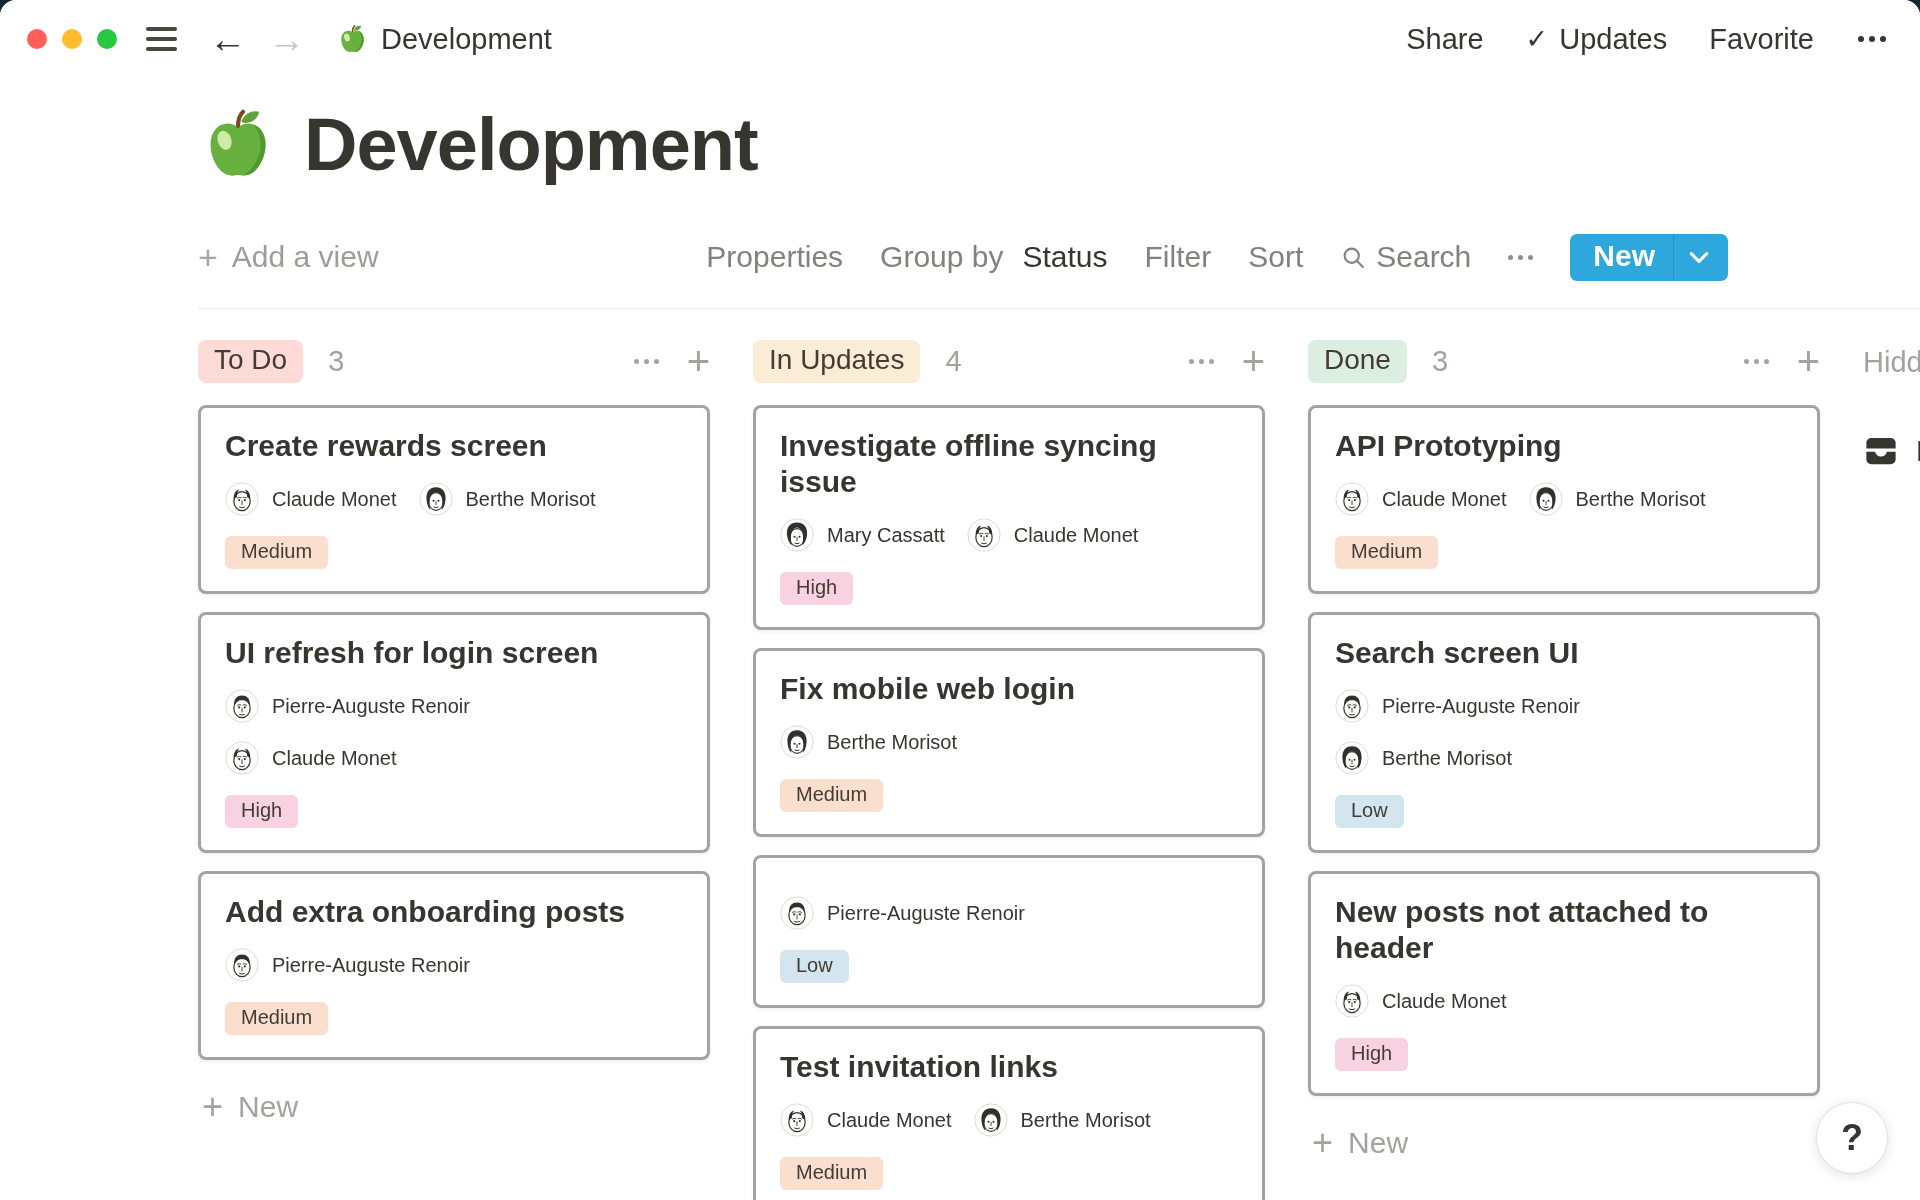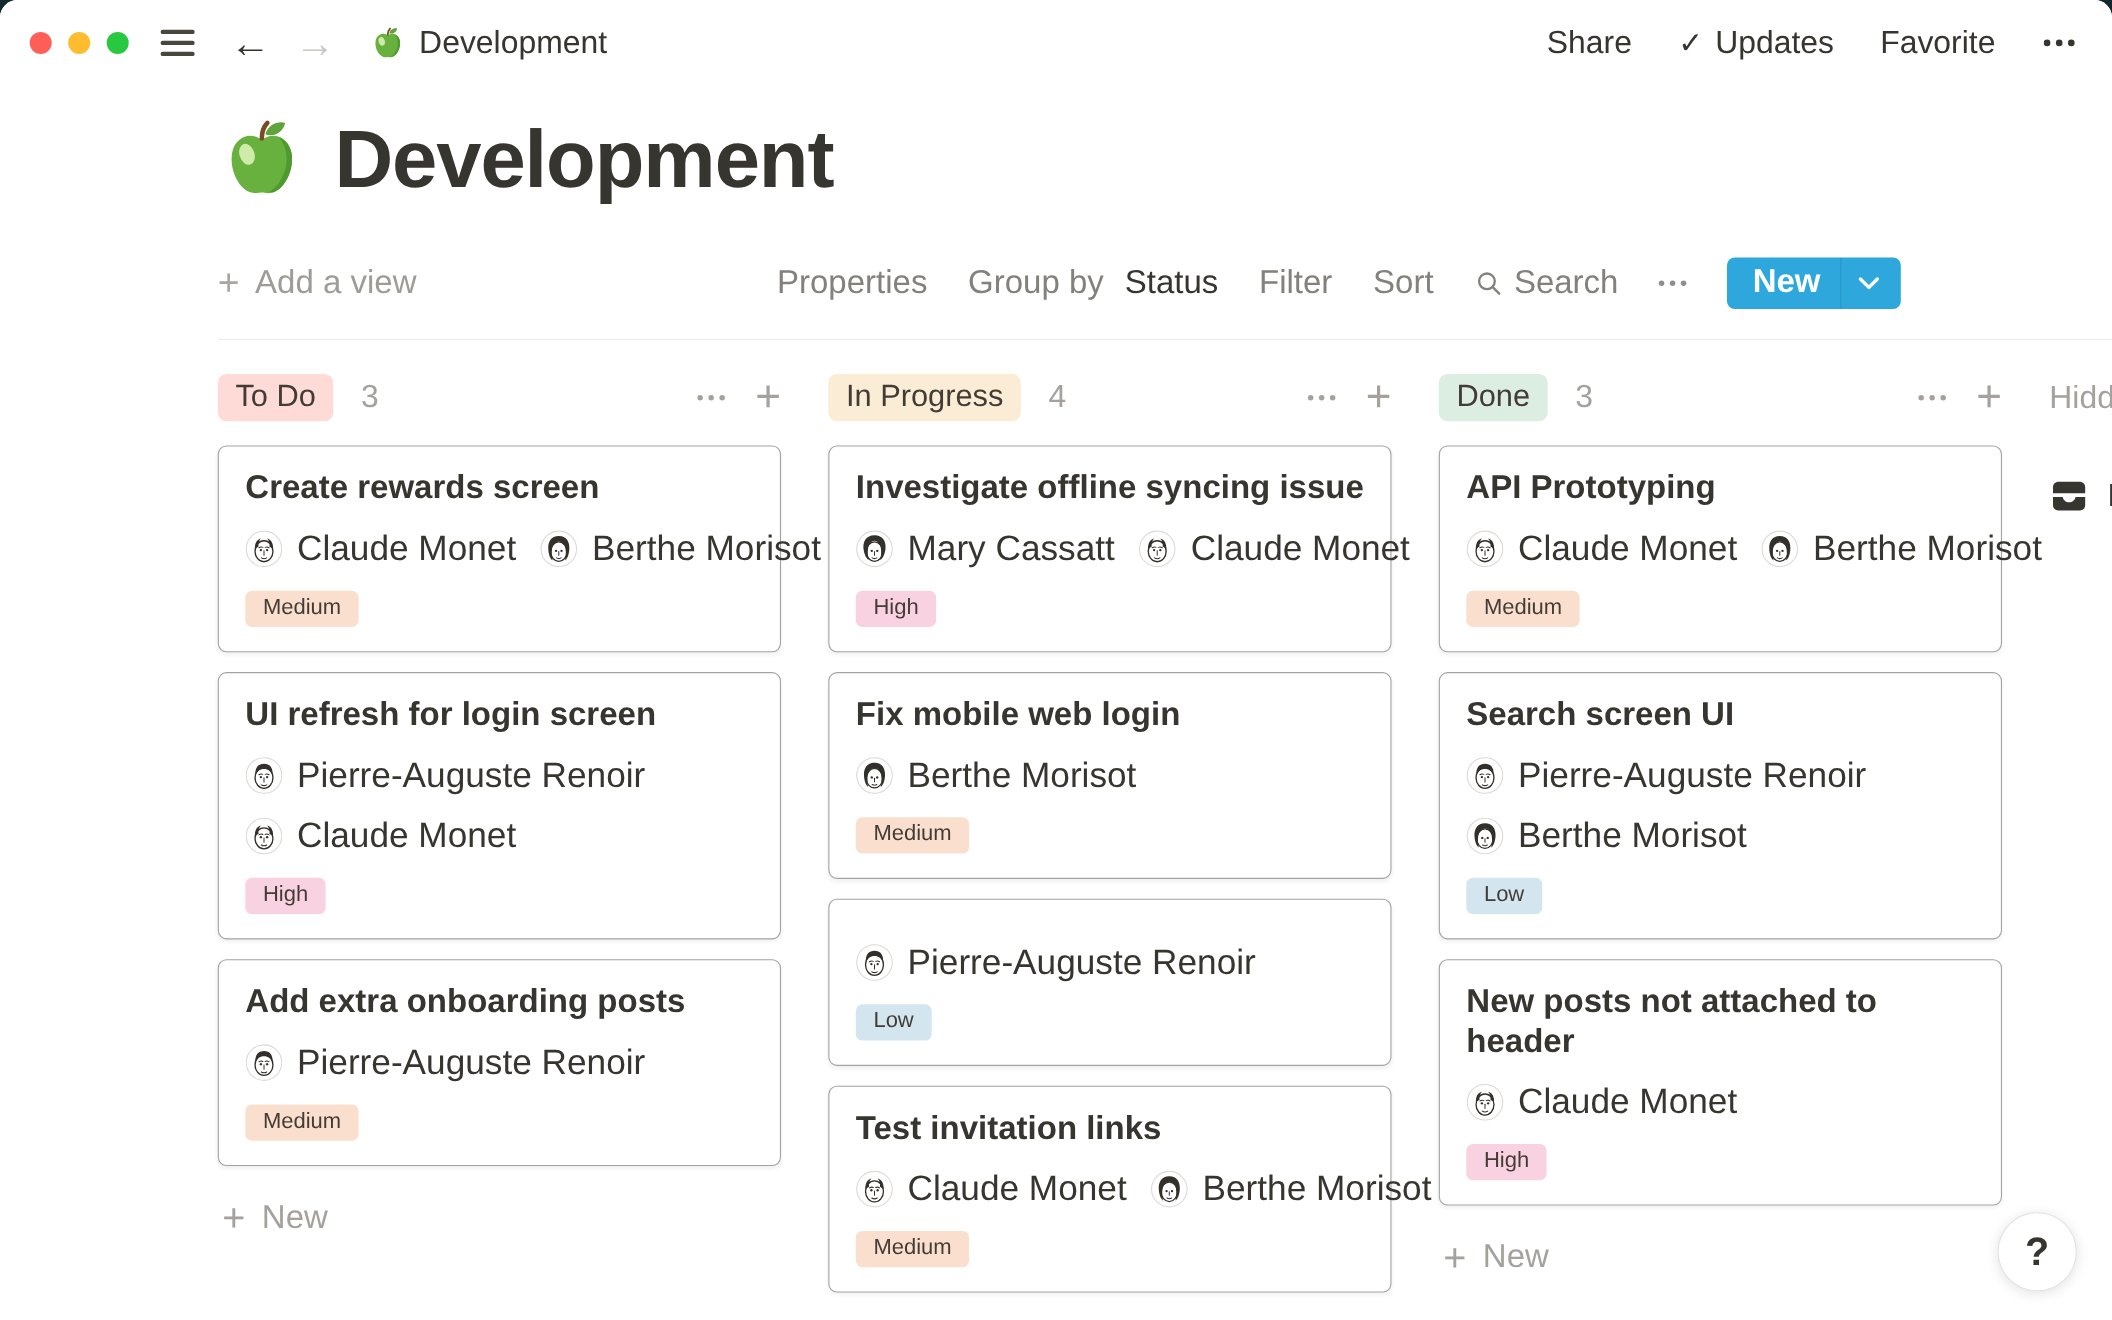--- a/index.html
+++ b/index.html
@@ -49,25 +49,25 @@
   .board { display:flex; align-items:flex-start; gap:43px; padding:30px 0 0 198px; }
   .column { width:512px; flex:none; }
   .col-header { display:flex; align-items:center; height:44px; }
   .col-badge { font-size:28px; color:#433C36; padding:4px 16px 7px; border-radius:8px; cursor:pointer; }
   .col-count { margin-left:25px; font-size:29px; color:#A5A29D; }
   .col-tools { margin-left:auto; display:flex; align-items:center; gap:26px; }
   .col-dots { display:flex; gap:5px; cursor:pointer; padding:8px 2px; }
   .col-dots i { width:5px; height:5px; border-radius:50%; background:#A5A29D; display:block; }
   .col-plus { font-size:40px; font-weight:300; color:#A5A29D; line-height:1; cursor:pointer; }
   .cards { margin-top:22px; display:flex; flex-direction:column; gap:18px; }
-  .card { background:#fff; border:1px solid #a3a3a3; border-radius:8px;
+  .card { background:#fff; border:3px solid #a3a3a3; border-radius:8px;
           box-shadow:0 2px 4px rgba(15,15,15,.06); padding:20px 24px 22px; cursor:pointer; }
   .card-title { font-size:30px; font-weight:600; line-height:36px; color:#37352F; }
   .arow { display:flex; align-items:center; gap:22px; margin-top:18px; }
-  .chip { display:inline-flex; align-items:center; gap:13px; font-size:32px; color:#37352F; white-space:nowrap; }
+  .chip { display:inline-flex; align-items:center; gap:13px; font-size:20px; color:#37352F; white-space:nowrap; }
   .avatar { width:34px; height:34px; flex:none; }
   .prio { display:inline-block; margin-top:20px; font-size:20px; color:#433C36;
           padding:5px 16px 8px; border-radius:6px; line-height:1; }
   .new-row { margin-top:26px; display:flex; align-items:center; gap:15px; color:#A5A29D;
              font-size:30px; padding-left:4px; cursor:pointer; }
   .new-row .plus-glyph { font-size:36px; font-weight:300; }
 
   
   .hidden-sec { flex:none; width:420px; padding-top:7px; }
   .hidden-label { font-size:29px; color:#A5A29D; white-space:nowrap; cursor:pointer; }
@@ -299,21 +299,21 @@
             <div><span class="prio" style="background: rgb(251, 223, 206);">Medium</span></div>
           </div>
         </div>
         <div class="new-row">
           <span class="plus-glyph">+</span>
           <span>New</span>
         </div>
       </div>
       <div class="column">
         <div class="col-header">
-          <span class="col-badge" style="background: rgb(251, 237, 213);">In Progress</span>
+          <span class="col-badge" style="background: rgb(251, 237, 213);">In Updates</span>
           <span class="col-count">4</span>
           <span class="col-tools">
             <span class="col-dots">
               <i></i>
               <i></i>
               <i></i>
             </span>
             <span class="col-plus">+</span>
           </span>
         </div>

